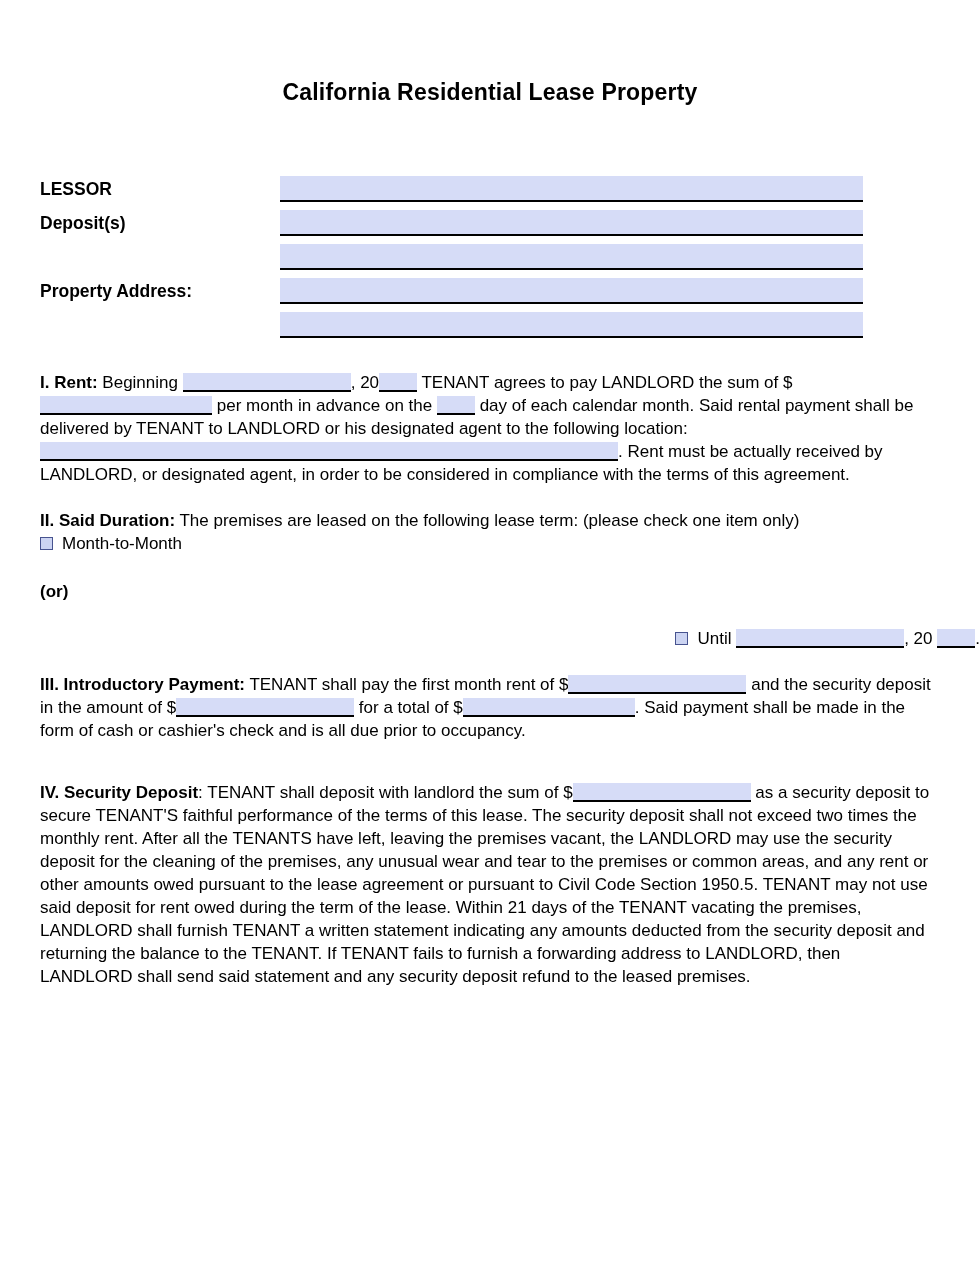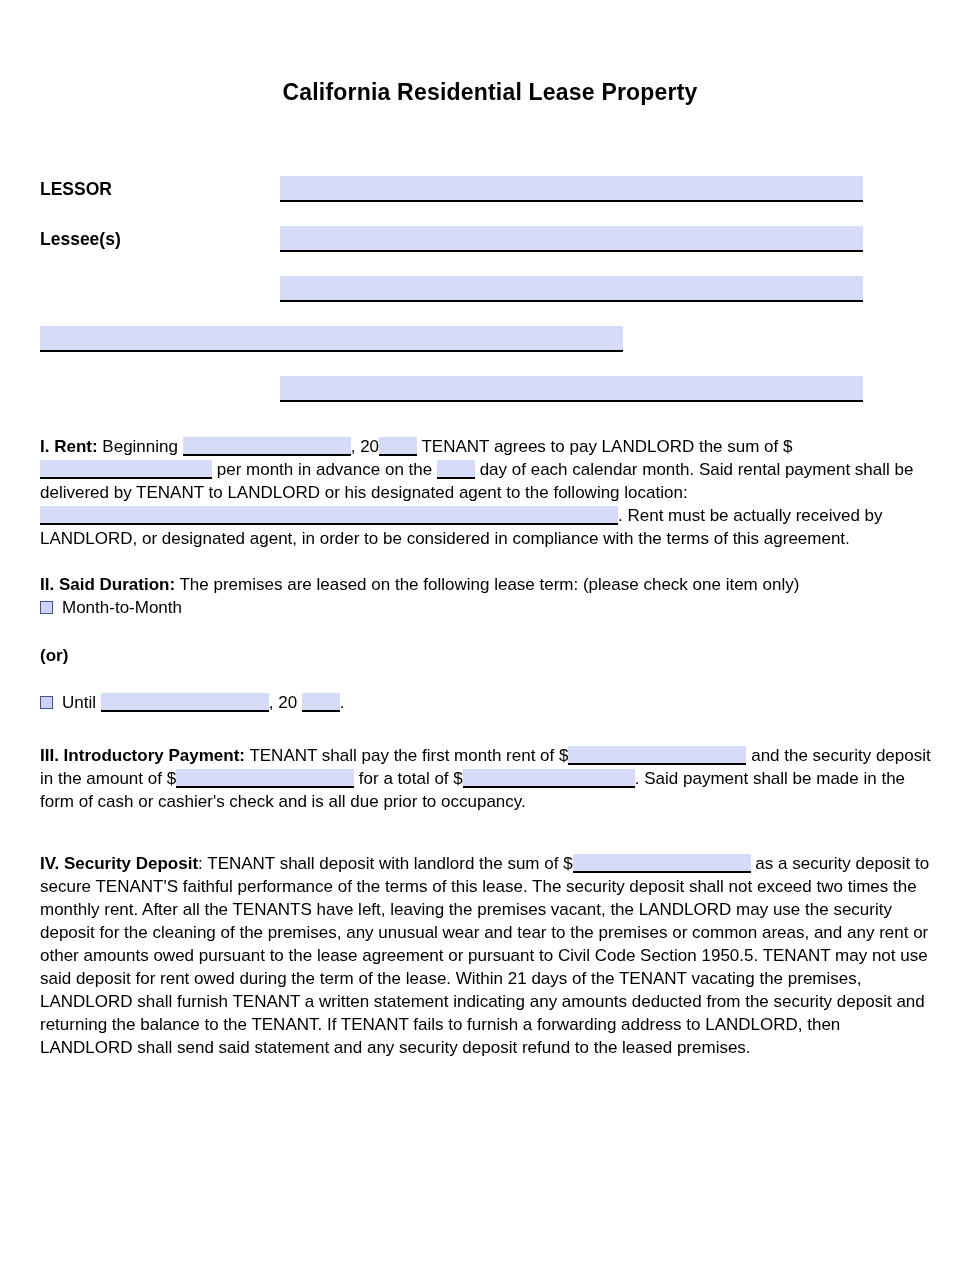--- a/index.html
+++ b/index.html
@@ -22,21 +22,21 @@
     font-weight: bold;
     line-height: 28px;
     letter-spacing: 0.2px;
   }
 
   .fields-block { margin: 70px 40px 0 40px; }
   .field-row {
     display: flex;
     align-items: center;
     height: 26px;
-    margin-bottom: 24px;
+    margin-bottom: 8px;
   }
   .field-label {
     width: 240px;
     font-weight: bold;
     font-size: 17.5px;
     flex: 0 0 240px;
   }
   .field-line {
     width: 583px;
     height: 26px;
@@ -56,22 +56,22 @@
     height: 19px;
     background: #d6dcf7;
     border-bottom: 2px solid #000000;
     vertical-align: -4px;
   }
 
   .sec-rent        { margin-top: 33px; }
   .sec-duration    { margin-top: 23px; }
   .option-row      { margin-left: 40px; }
   .or-row          { margin-top: 25px; margin-left: 40px; font-weight: bold; }
-  .option-row-2    { margin-top: 24px; margin-left: 40px; }
-  .sec-intro       { margin-top: 30px; }
+  .option-row-2    { margin-top: 24px; margin-left: 40px; text-align: right; }
+  .sec-intro       { margin-top: 23px; }
   .sec-deposit     { margin-top: 39px; }
 
   .checkbox {
     display: inline-block;
     width: 13px;
     height: 13px;
     background: #ccd4f2;
     border: 1px solid #47538f;
     margin-right: 9px;
     vertical-align: -1px;
@@ -83,28 +83,29 @@
 <div class="doc">
 
   <h1 class="doc-title">California Residential Lease Property</h1>
 
   <div class="fields-block">
     <div class="field-row">
       <div class="field-label">LESSOR</div>
       <div class="field-line"></div>
     </div>
     <div class="field-row">
-      <div class="field-label">Lessee(s)</div>
+      <div class="field-label">Deposit(s)</div>
       <div class="field-line"></div>
     </div>
     <div class="field-row">
       <div class="field-label"></div>
       <div class="field-line"></div>
     </div>
     <div class="field-row">
+      <div class="field-label">Property Address:</div>
       <div class="field-line"></div>
     </div>
     <div class="field-row">
       <div class="field-label"></div>
       <div class="field-line"></div>
     </div>
   </div>
 
   <p class="para sec-rent"><b>I. Rent:</b> Beginning <span class="blank" style="width: 168px;"></span>, 20<span class="blank" style="width: 38px;"></span> TENANT agrees to pay LANDLORD the sum of $<span class="blank" style="width: 172px;"></span> per month in advance on the <span class="blank" style="width: 38px;"></span> day of each calendar month. Said rental payment shall be delivered by TENANT to LANDLORD or his designated agent to the following location: <span class="blank" style="width: 578px;"></span>. Rent must be actually received by LANDLORD, or designated agent, in order to be considered in compliance with the terms of this agreement.</p>
 

